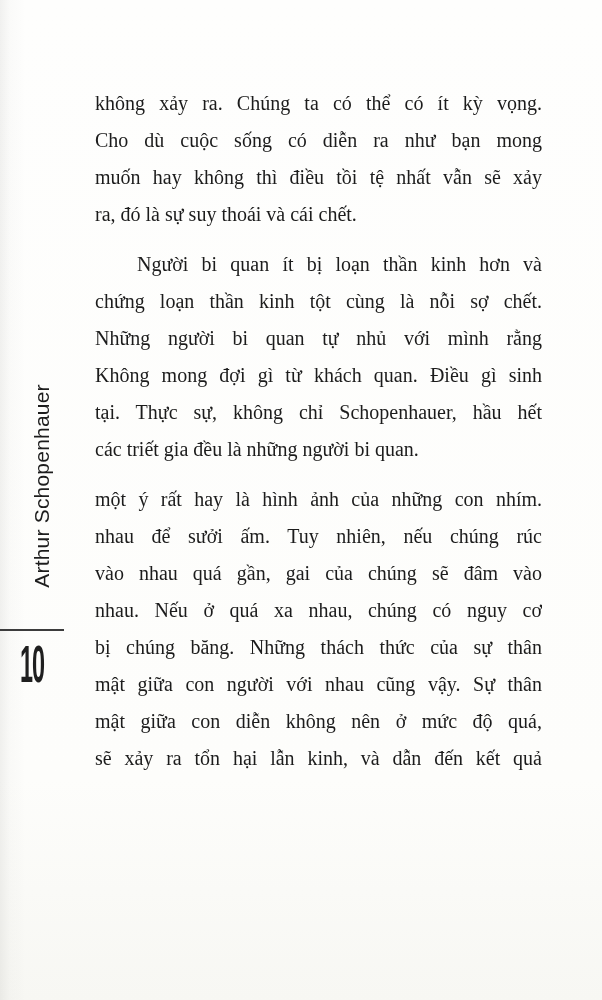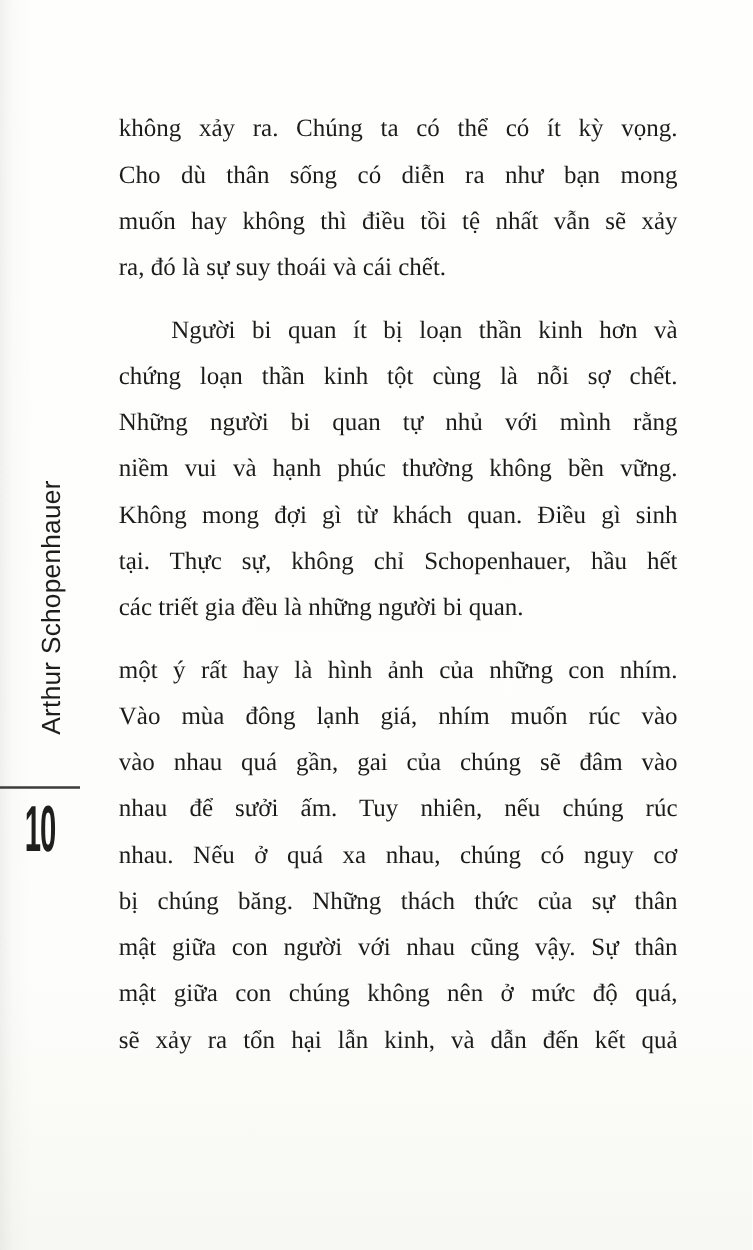--- a/index.html
+++ b/index.html
@@ -90,39 +90,37 @@
 
   <div class="author-vertical">Arthur Schopenhauer</div>
 
   <div class="sidebar-divider"></div>
 
   <div class="page-number">10</div>
 
   <div class="text-block">
       <div class="paragraph">
         <div class="line">không xảy ra. Chúng ta có thể có ít kỳ vọng.</div>
-        <div class="line">Cho dù thân sống có diễn ra như bạn mong</div>
+        <div class="line">Cho dù cuộc sống có diễn ra như bạn mong</div>
         <div class="line">muốn hay không thì điều tồi tệ nhất vẫn sẽ xảy</div>
         <div class="line last-left">ra, đó là sự suy thoái và cái chết.</div>
       </div>
       <div class="paragraph">
         <div class="line indent">Người bi quan ít bị loạn thần kinh hơn và</div>
         <div class="line">chứng loạn thần kinh tột cùng là nỗi sợ chết.</div>
         <div class="line">Những người bi quan tự nhủ với mình rằng</div>
-        <div class="line">niềm vui và hạnh phúc thường không bền vững.</div>
         <div class="line">Không mong đợi gì từ khách quan. Điều gì sinh</div>
         <div class="line">tại. Thực sự, không chỉ Schopenhauer, hầu hết</div>
         <div class="line last-left">các triết gia đều là những người bi quan.</div>
       </div>
       <div class="paragraph">
         <div class="line">một ý rất hay là hình ảnh của những con nhím.</div>
-        <div class="line">Vào mùa đông lạnh giá, nhím muốn rúc vào</div>
+        <div class="line">nhau để sưởi ấm. Tuy nhiên, nếu chúng rúc</div>
         <div class="line">vào nhau quá gần, gai của chúng sẽ đâm vào</div>
-        <div class="line">nhau để sưởi ấm. Tuy nhiên, nếu chúng rúc</div>
         <div class="line">nhau. Nếu ở quá xa nhau, chúng có nguy cơ</div>
         <div class="line">bị chúng băng. Những thách thức của sự thân</div>
         <div class="line">mật giữa con người với nhau cũng vậy. Sự thân</div>
-        <div class="line">mật giữa con chúng không nên ở mức độ quá,</div>
+        <div class="line">mật giữa con diễn không nên ở mức độ quá,</div>
         <div class="line">sẽ xảy ra tổn hại lẫn kinh, và dẫn đến kết quả</div>
       </div>
     </div>
 
 </div>
 
 </body></html>

